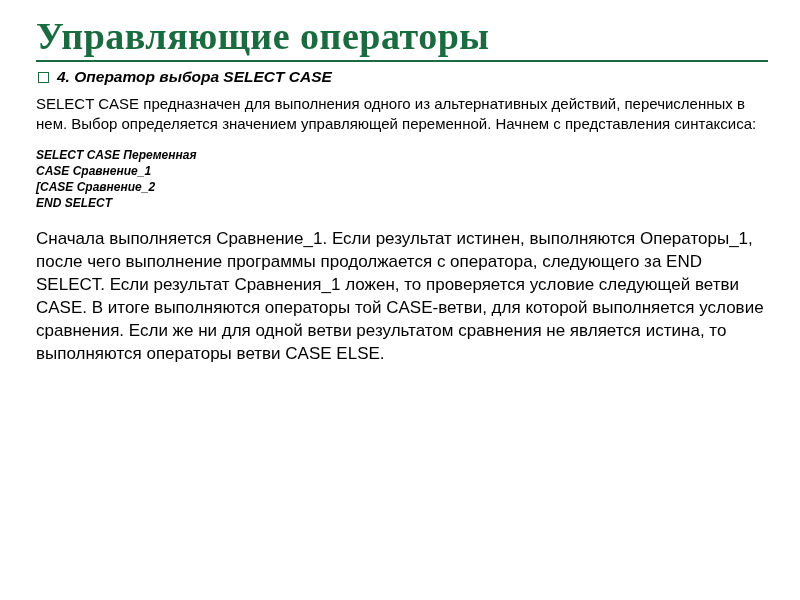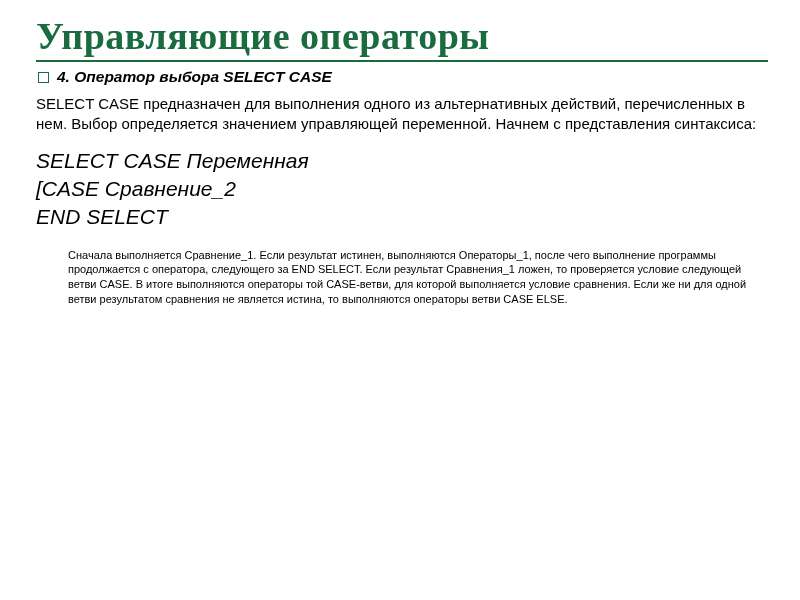--- a/index.html
+++ b/index.html
@@ -35,31 +35,30 @@
     margin: 6px 0 8px 2px;
     font-style: italic;
   }
   .para {
     font-size: 15px;
     line-height: 1.35;
     margin: 0 0 12px 0;
   }
   .bold { font-weight: normal; }
   .syntax {
-    font-weight: normal;
+    font-weight: bold;
     font-style: italic;
-    font-size: 21px;
+    font-size: 12px;
     line-height: 1.35;
     margin: 0 0 16px 0;
   }
   .syntax div { white-space: pre; }
   .expl {
-    font-size: 11px;
+    font-size: 17px;
     line-height: 1.35;
-    margin-left: 32px;
   }
   .bullet {
     display: inline-block;
     width: 9px;
     height: 9px;
     border: 1.5px solid #1a6b3f;
     margin-right: 8px;
     vertical-align: baseline;
     position: relative;
     top: 1px;
@@ -75,20 +74,21 @@
   <div class="subtitle">
     <span class="bullet"></span><span>4. Оператор выбора SELECT CASE</span>
   </div>
 
   <p class="para">
     <span class="bold">SELECT CASE</span><span> предназначен для выполнения одного из альтернативных действий, перечисленных в нем. Выбор определяется значением управляющей переменной. Начнем с представления синтаксиса:</span>
   </p>
 
   <div class="syntax">
     <div>SELECT CASE Переменная</div>
+    <div>CASE Сравнение_1</div>
     <div>[CASE Сравнение_2</div>
     <div>END SELECT</div>
   </div>
 
   <p class="expl">
     <span>Сначала выполняется </span><span class="bold">Сравнение_1.</span><span> Если результат истинен, выполняются </span><span class="bold">Операторы_1</span><span>, после чего выполнение программы продолжается с оператора, следующего за </span><span class="bold">END SELECT</span><span>. Если результат </span><span class="bold">Сравнения_1</span><span> ложен, то проверяется условие следующей ветви </span><span class="bold">CASE</span><span>. В итоге выполняются операторы той </span><span class="bold">CASE</span><span>-ветви, для которой выполняется условие сравнения. Если же ни для одной ветви результатом сравнения не является истина, то выполняются операторы ветви </span><span class="bold">CASE ELSE</span><span>.</span>
   </p>
 
 </div>
 

